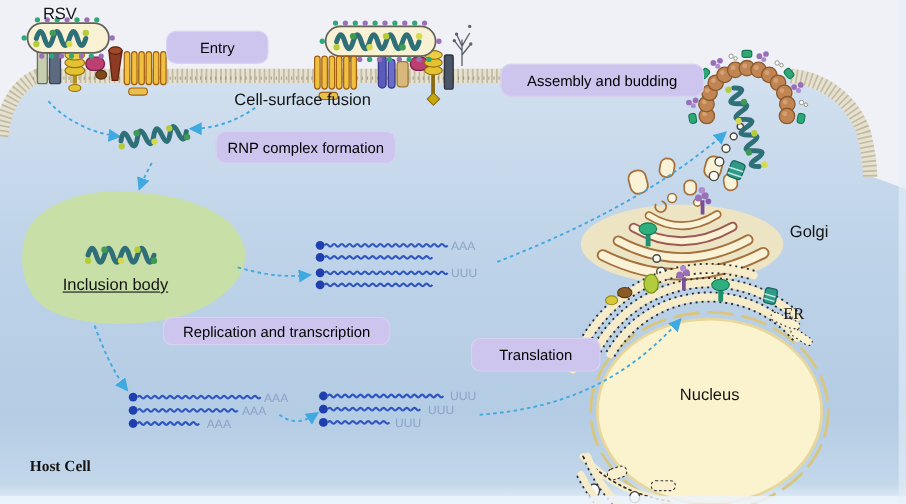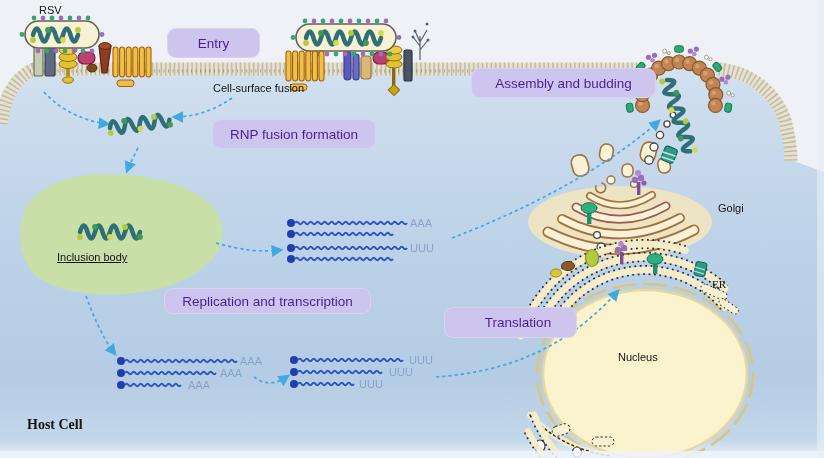--- a/index.html
+++ b/index.html
@@ -4,28 +4,28 @@
 <style>
   html,body{margin:0;padding:0;}
   #stage{
     position:relative; width:824px; height:458px; overflow:hidden;
     font-family:"Liberation Sans", sans-serif;
     background:linear-gradient(180deg,#dfe8f4 0%,#d3e1f0 14%,#c9daec 30%,#bcd2e8 55%,#b4cce4 82%,#c3d7ea 96%,#eaf2fa 100%);
     border-bottom:2px solid #f2f7fc;
   }
   svg{position:absolute;left:0;top:0;}
   .lbl{
-    position:absolute; font-size:11px; color:#141414; white-space:nowrap;
+    position:absolute; font-size:15px; color:#141414; white-space:nowrap;
     line-height:1;
   }
   .lbl.bold{font-weight:bold;font-size:14px;}
   .stagebox{
     position:absolute; display:flex; align-items:center; justify-content:center;
-    background:#cdc5ee; border-radius:9px; color:#4c1d95; font-size:13.5px;
-    white-space:nowrap; box-shadow:0 0 0 1px rgba(255,255,255,.25) inset;margin-left:16px;
+    background:#cdc5ee; border-radius:9px; color:#000000; font-size:13.5px;
+    white-space:nowrap; box-shadow:0 0 0 1px rgba(255,255,255,.25) inset;
   }
 </style>
 </head>
 <body>
 
 <div id="stage">
 
 <svg id="art" width="824" height="458" viewBox="0 0 824 458">
   <defs>
     <marker id="ah" markerWidth="8" markerHeight="8" refX="5.5" refY="3.5" orient="auto">
@@ -385,18 +385,18 @@
 
 <div class="lbl" style="left:39px;top:5px;">RSV</div>
 <div class="lbl" style="left:202px;top:83px;margin-left:11px;">Cell-surface fusion</div>
 <div class="lbl" style="left:57px;top:252px;text-decoration:underline;">Inclusion body</div>
 <div class="lbl" style="left:691px;top:203px;margin-left:27px;">Golgi</div>
 <div class="lbl" style="left:712px;top:279px;font-family:Liberation Serif, serif;">ER</div>
 <div class="lbl" style="left:618px;top:352px;">Nucleus</div>
 <div class="lbl bold" style="left:27px;top:418px;font-family:Liberation Serif, serif;">Host Cell</div>
 
 <div class="stagebox" style="left:151px;top:28px;width:93px;height:30px;">Entry</div>
-<div class="stagebox" style="left:196px;top:119px;width:164px;height:30px;">RNP fusion formation</div>
-<div class="stagebox" style="left:455px;top:68px;width:185px;height:30px;">Assembly and budding</div>
+<div class="stagebox" style="left:196px;top:119px;width:164px;height:30px;">RNP complex formation</div>
+<div class="stagebox" style="left:455px;top:58px;width:185px;height:30px;">Assembly and budding</div>
 <div class="stagebox" style="left:148px;top:288px;width:207px;height:26px;">Replication and transcription</div>
-<div class="stagebox" style="left:428px;top:307px;width:118px;height:31px;padding-left:15px;">Translation</div>
+<div class="stagebox" style="left:428px;top:307px;width:118px;height:31px;">Translation</div>
 
 </div>
 
 </body></html>

